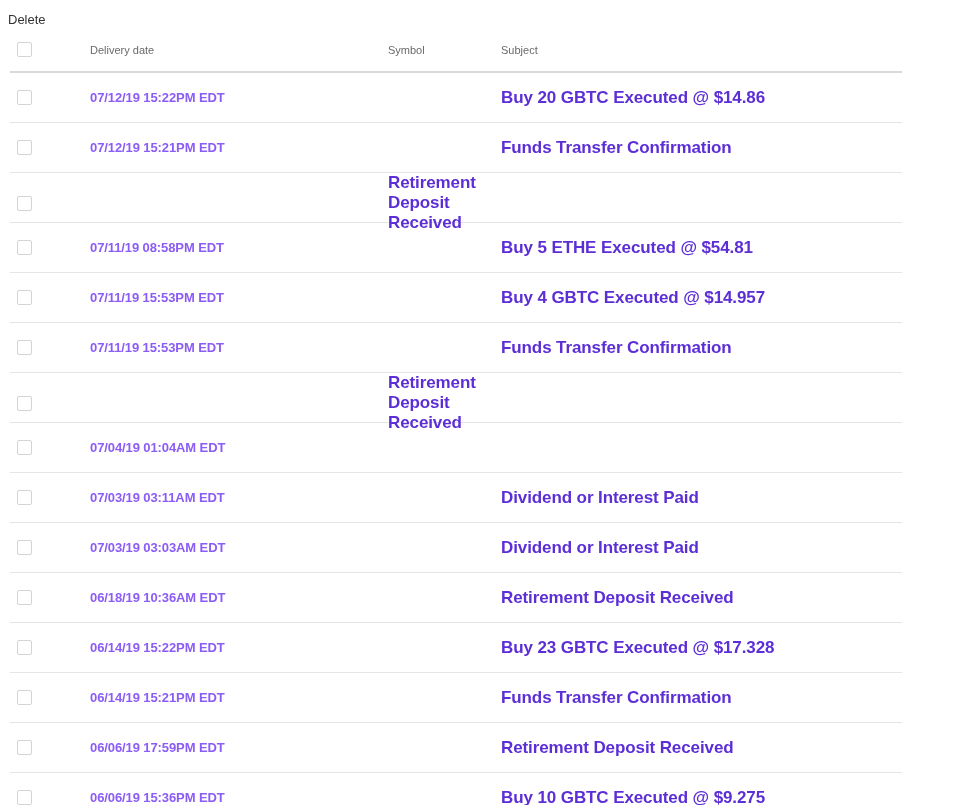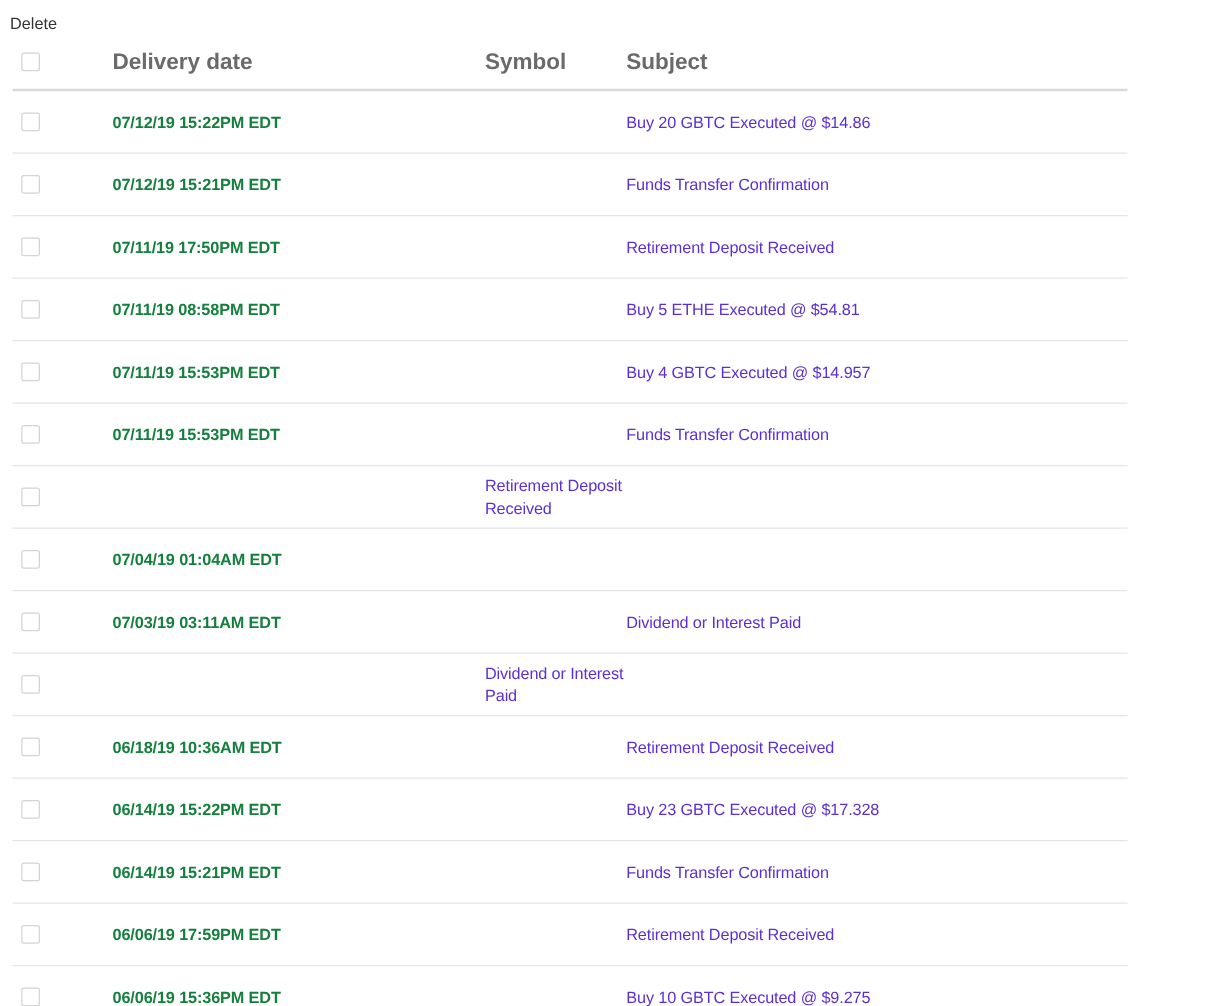--- a/index.html
+++ b/index.html
@@ -47,38 +47,38 @@
     appearance: none;
     width: 15px;
     height: 15px;
     border: 1px solid #d4d4d4;
     border-radius: 2px;
     background: #ffffff;
     cursor: pointer;
     display: block;
   }
   .col-header {
-    font-size: 18px;
+    font-size: 11px;
     color: #6a6a6a;
-    font-weight: 700;
+    font-weight: 400;
   }
   .date {
     font-size: 13px;
     font-weight: 700;
-    color: #15803d;
+    color: #8b5cf6;
     letter-spacing: -0.1px;
   }
   .symbol {
     font-size: 13px;
     font-weight: 700;
     color: #3b3b3b;
   }
   .subject {
-    font-size: 13px;
-    font-weight: 400;
+    font-size: 17px;
+    font-weight: 700;
     color: var(--link-color, #5c2ed6);
     text-decoration: none;
     cursor: pointer;
     letter-spacing: -0.1px;
     text-align: right;
   }
 </style>
 </head>
 <body>
 
@@ -114,21 +114,20 @@
     <div class="symbol"></div>
     <div class="subject-cell">
       <a class="subject">Funds Transfer Confirmation</a>
     </div>
   </div>
 
   <div class="row">
     <div class="checkbox-cell">
       <input type="checkbox" style="">
     </div>
-    <div class="date">07/11/19 17:50PM EDT</div>
     <div class="symbol"></div>
     <div class="subject-cell">
       <a class="subject">Retirement Deposit Received</a>
     </div>
   </div>
 
   <div class="row">
     <div class="checkbox-cell">
       <input type="checkbox" style="">
     </div>
@@ -187,20 +186,21 @@
     <div class="symbol"></div>
     <div class="subject-cell">
       <a class="subject">Dividend or Interest Paid</a>
     </div>
   </div>
 
   <div class="row">
     <div class="checkbox-cell">
       <input type="checkbox" style="">
     </div>
+    <div class="date">07/03/19 03:03AM EDT</div>
     <div class="symbol"></div>
     <div class="subject-cell">
       <a class="subject">Dividend or Interest Paid</a>
     </div>
   </div>
 
   <div class="row">
     <div class="checkbox-cell">
       <input type="checkbox" style="">
     </div>

